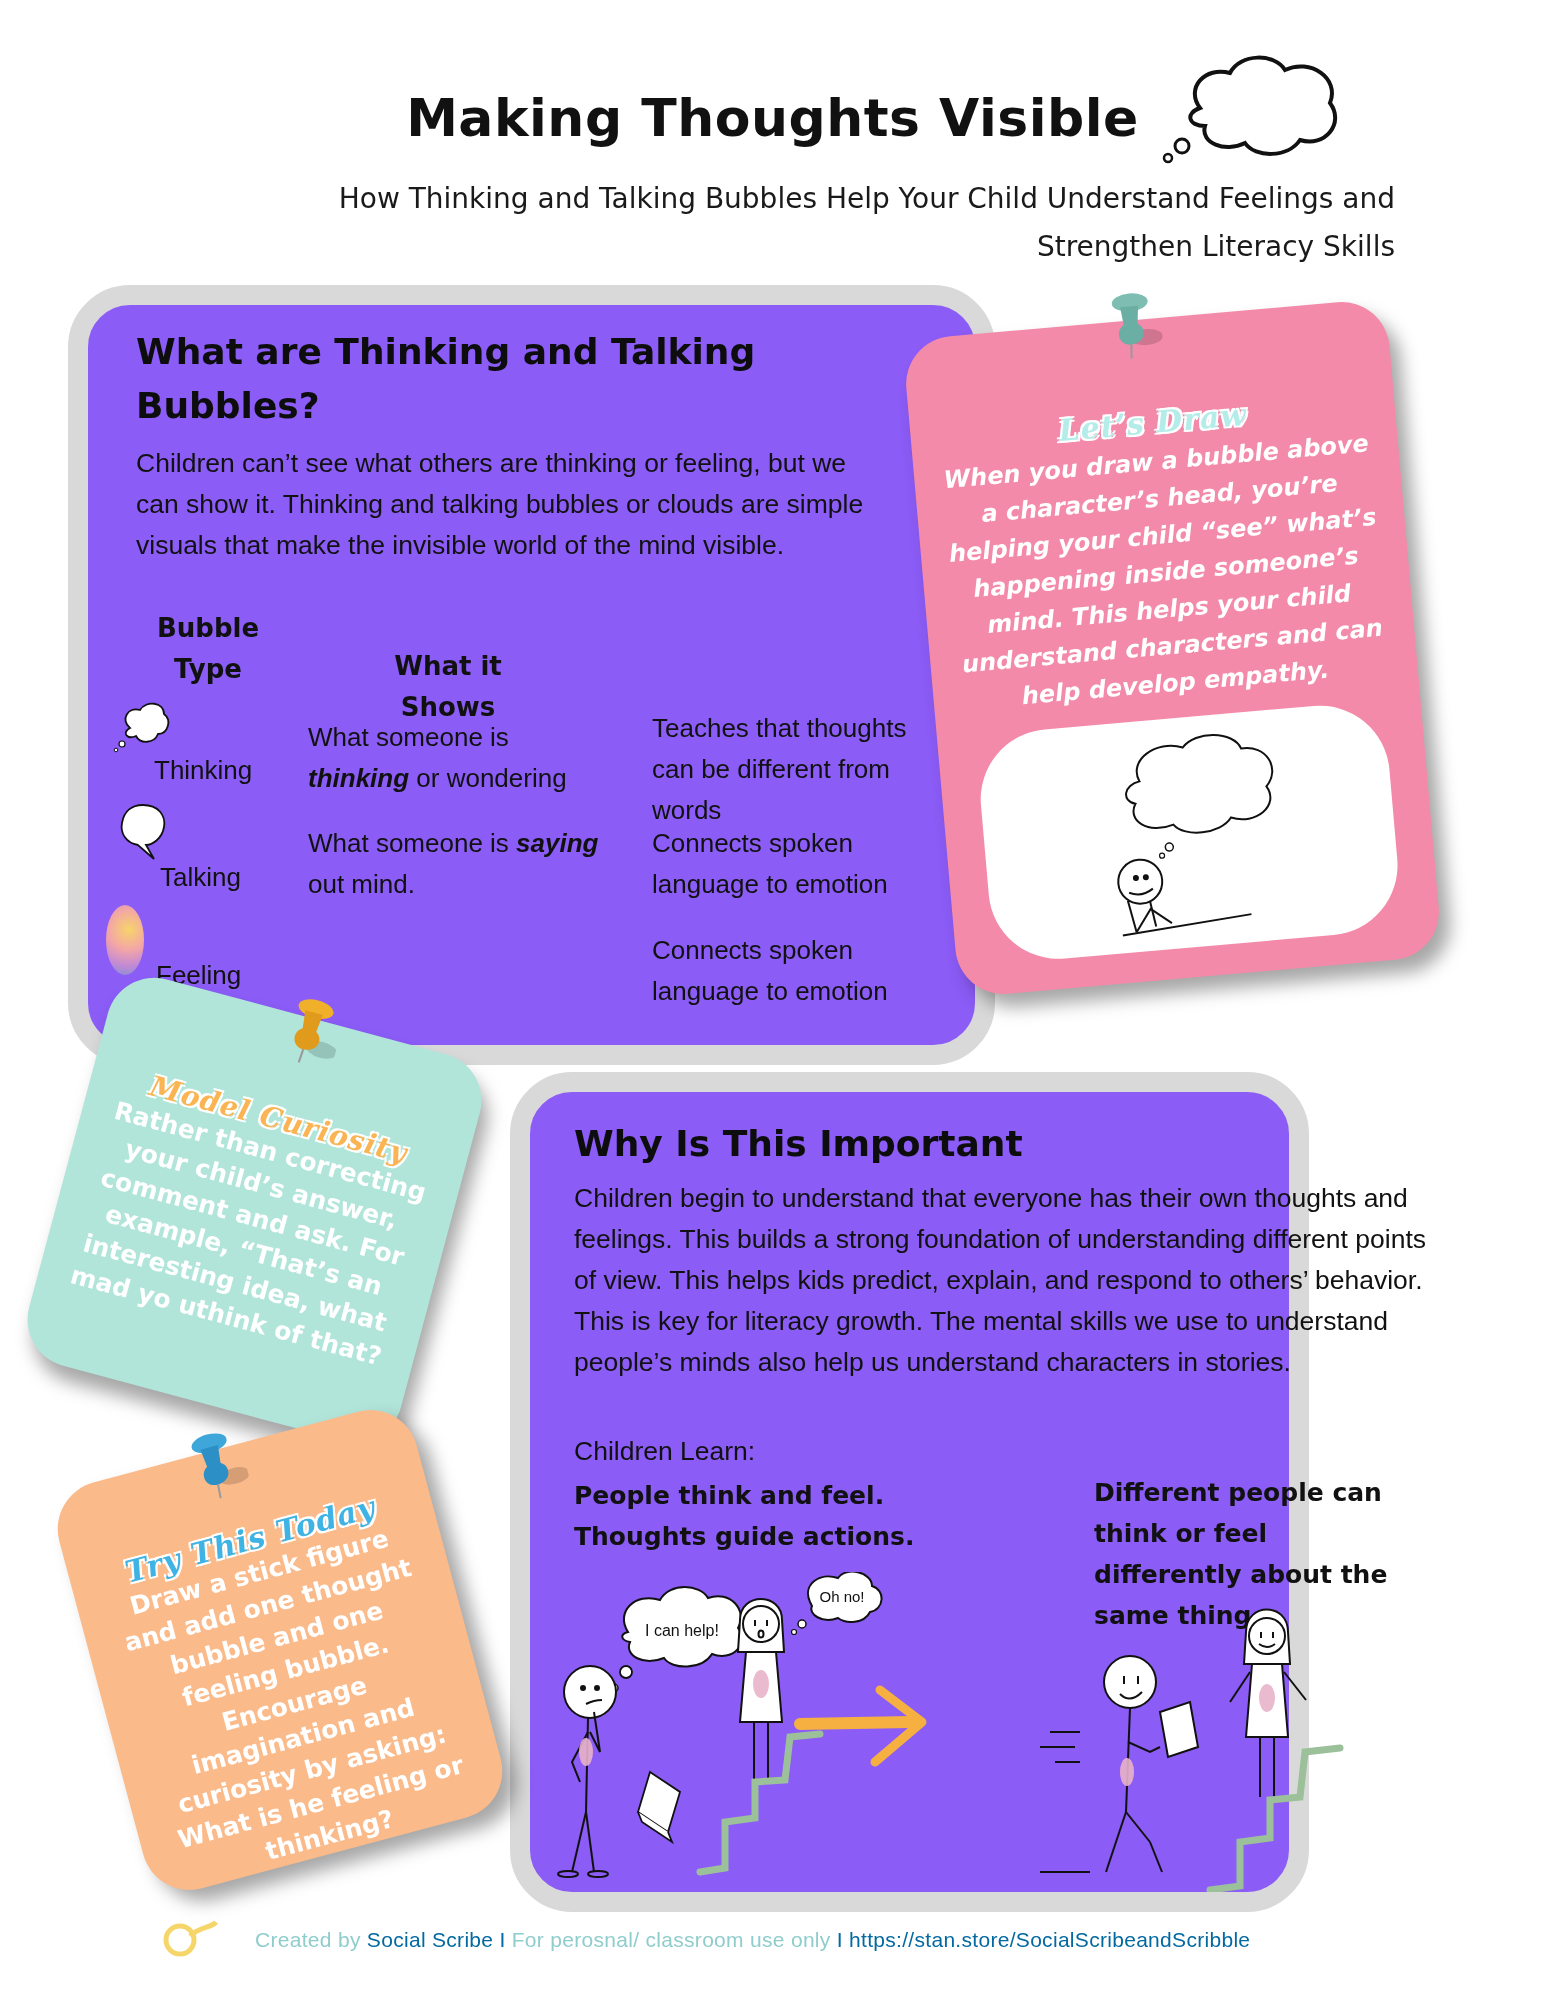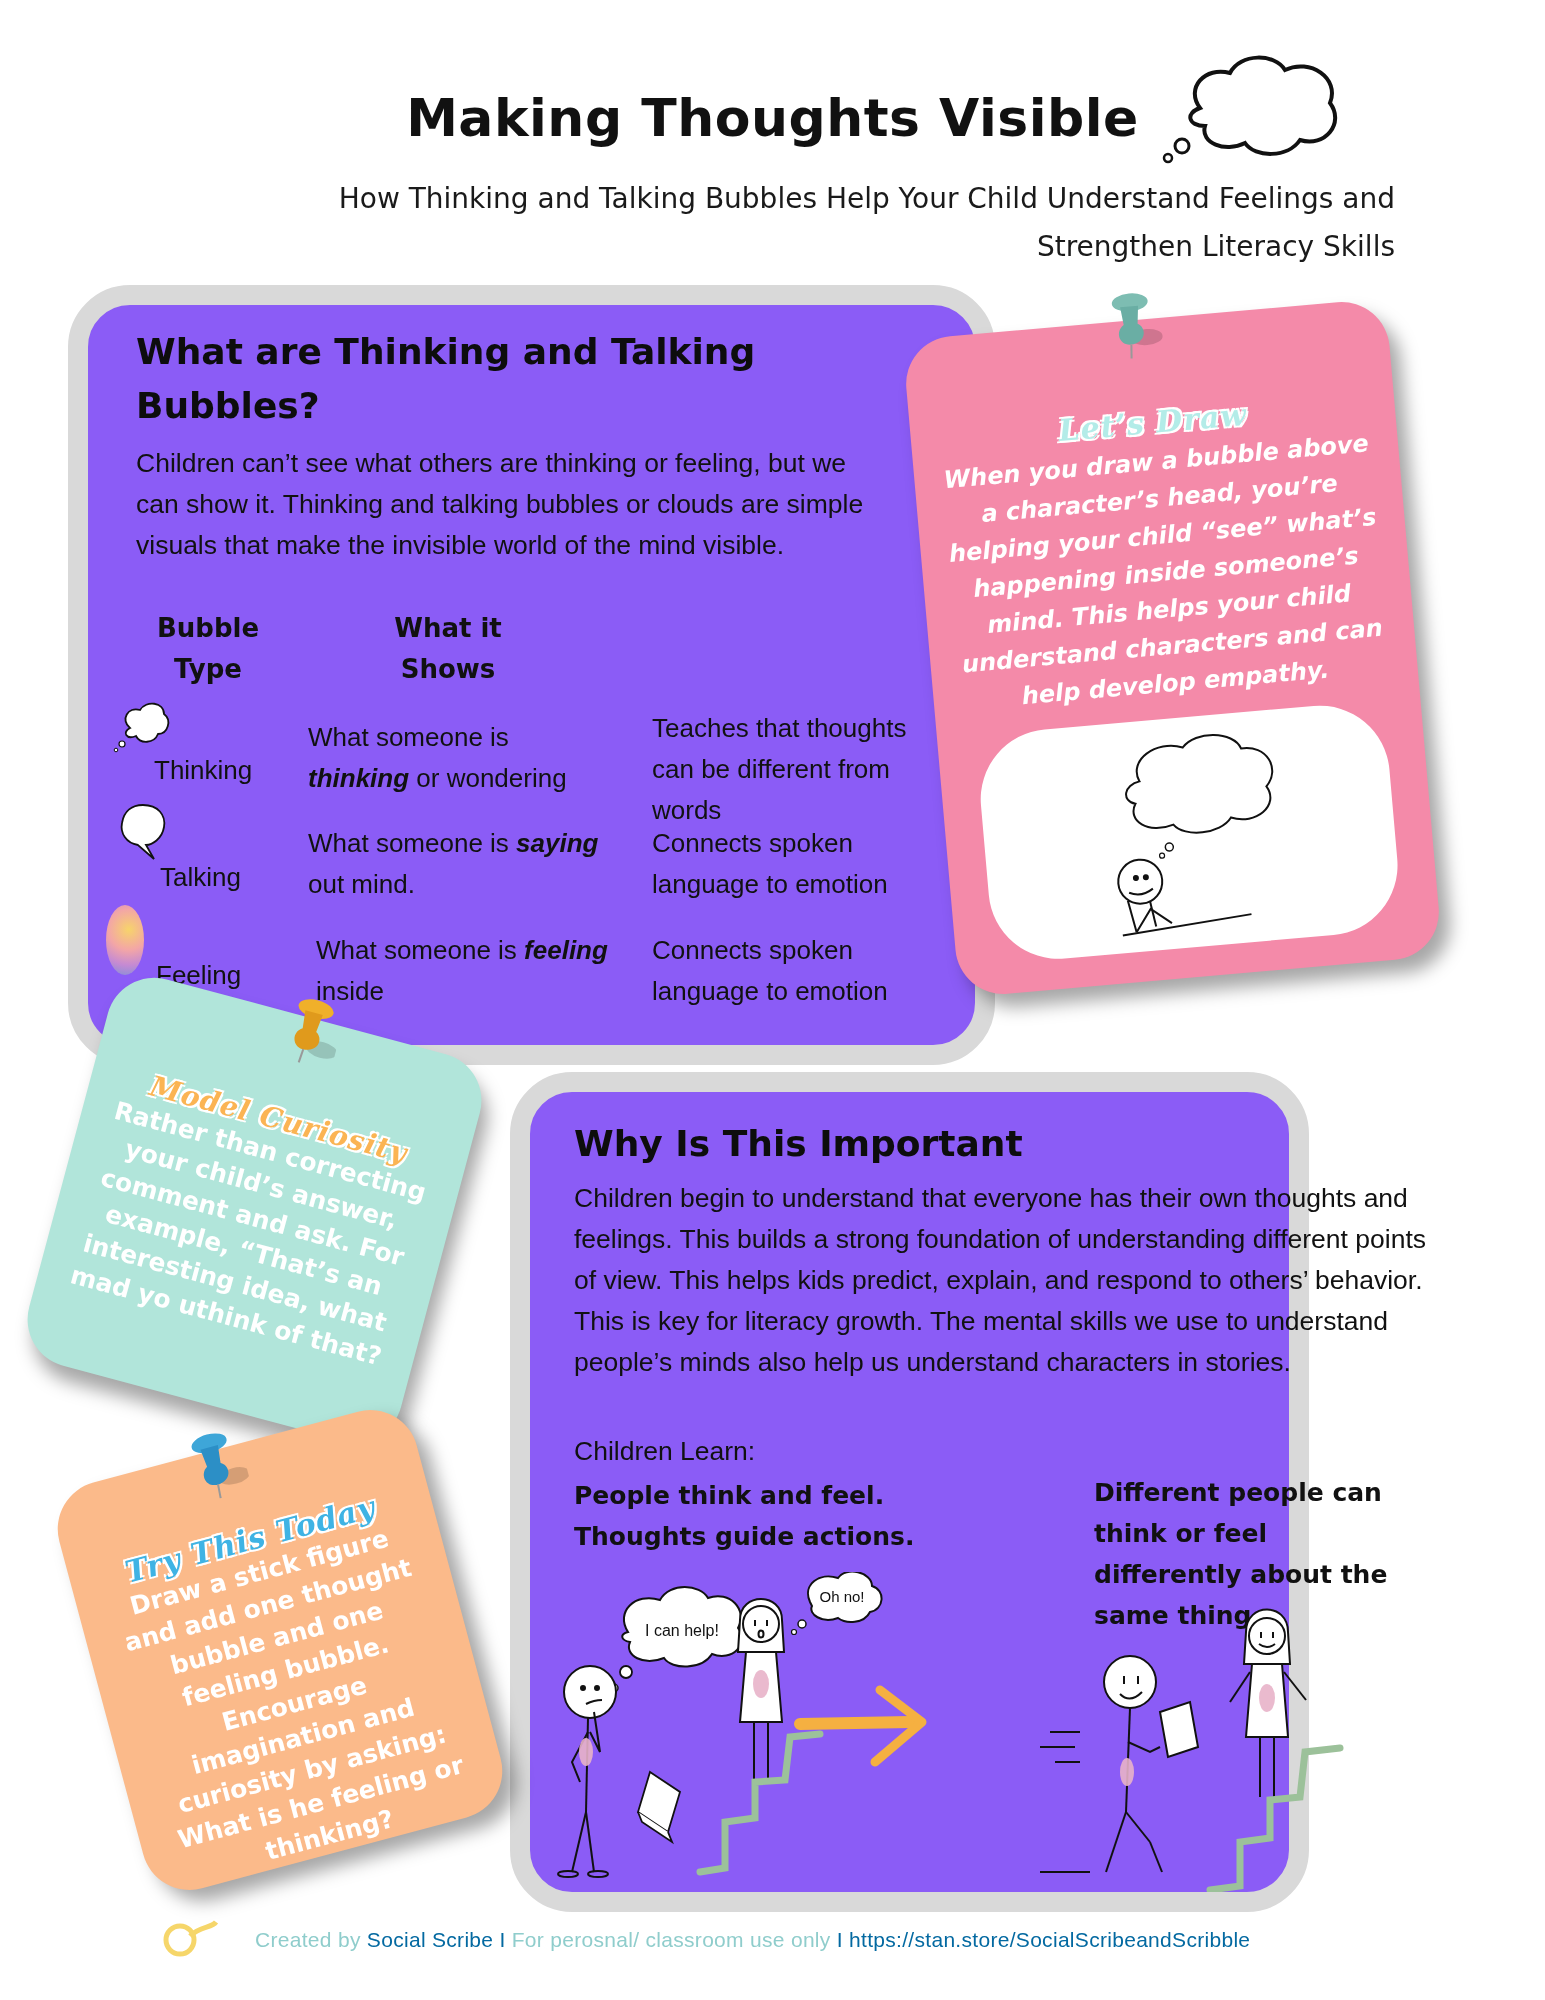--- a/index.html
+++ b/index.html
@@ -25,21 +25,21 @@
   .h2 {
     font-family: "DejaVu Sans", sans-serif; font-weight: bold; font-size: 36px; line-height: 54px; color: #0d0d0d;
   }
   .body-text { font-size: 26.5px; line-height: 41px; color: #111; }
 
   .tl-heading { position: absolute; left: 48px; top: 20px; width: 620px; }
   .tl-body { position: absolute; left: 48px; top: 138px; width: 760px; }
 
   .tbl-head { position: absolute; top: 303px; font-family: "DejaVu Sans", sans-serif; font-weight: bold; font-size: 26px; line-height: 41px; text-align: center; }
   .col-1 { left: 30px; width: 180px; }
-  .col-2 { left: 210px; width: 300px; }
+  .col-2 { left: 210px; width: 300px; margin-top: 38px; }
   .col-3 { left: 560px; width: 200px; }
 
   .cell { position: absolute; font-size: 26px; line-height: 41px; }
   .cell b { font-weight: bold; font-style: italic; }
 
   .bubble-icon { position: absolute; }
 
   
   .card {
     position: absolute; border-radius: 48px; box-shadow: 10px 14px 18px rgba(0,0,0,0.35);
@@ -121,23 +121,20 @@
     <path d="M25 4 C40 4 48 14 46 26 C44 38 34 44 28 44 L36 58 L20 44 C8 42 2 32 4 22 C6 10 14 4 25 4 Z" fill="#fff" stroke="#111" stroke-width="1.8"></path>
   </svg>
   <div class="cell" style="left:72px; top:552px;">Talking</div>
   <div class="cell" style="left:220px; top:518px; width:330px;">
     <span>What someone is </span><b>saying</b><br><span> out mind.</span>
   </div>
   <div class="cell" style="left:564px; top:518px; width:280px;">Connects spoken language to emotion</div>
 
   <div class="bubble-icon" style="left:18px; top:600px; width:38px; height:70px; border-radius:50%; background: radial-gradient(circle at 60% 35%, #f7d46a 0%, #f3a6a6 40%, #c58ad3 70%, #7b8fd8 100%);"></div>
   <div class="cell" style="left:68px; top:650px;">Feeling</div>
-  <div class="cell" style="left:228px; top:625px; width:330px;">
-    <span>What someone is </span><b>feeling</b><br><span> inside</span>
-  </div>
   <div class="cell" style="left:564px; top:625px; width:280px;">Connects spoken language to emotion</div>
 </div>
 
 <div class="panel panel-br">
   <div class="h2 br-heading">Why Is This Important</div>
   <div class="body-text br-body">Children begin to understand that everyone has their own thoughts and feelings. This builds a strong foundation of understanding different points of view. This helps kids predict, explain, and respond to others’ behavior. This is key for literacy growth. The mental skills we use to understand people’s minds also help us understand characters in stories.</div>
   <div class="body-text br-learn">Children Learn:</div>
   <div class="learn-a">People think and feel. Thoughts guide actions.</div>
   <div class="learn-b">Different people can think or feel differently about the same thing.</div>
 

